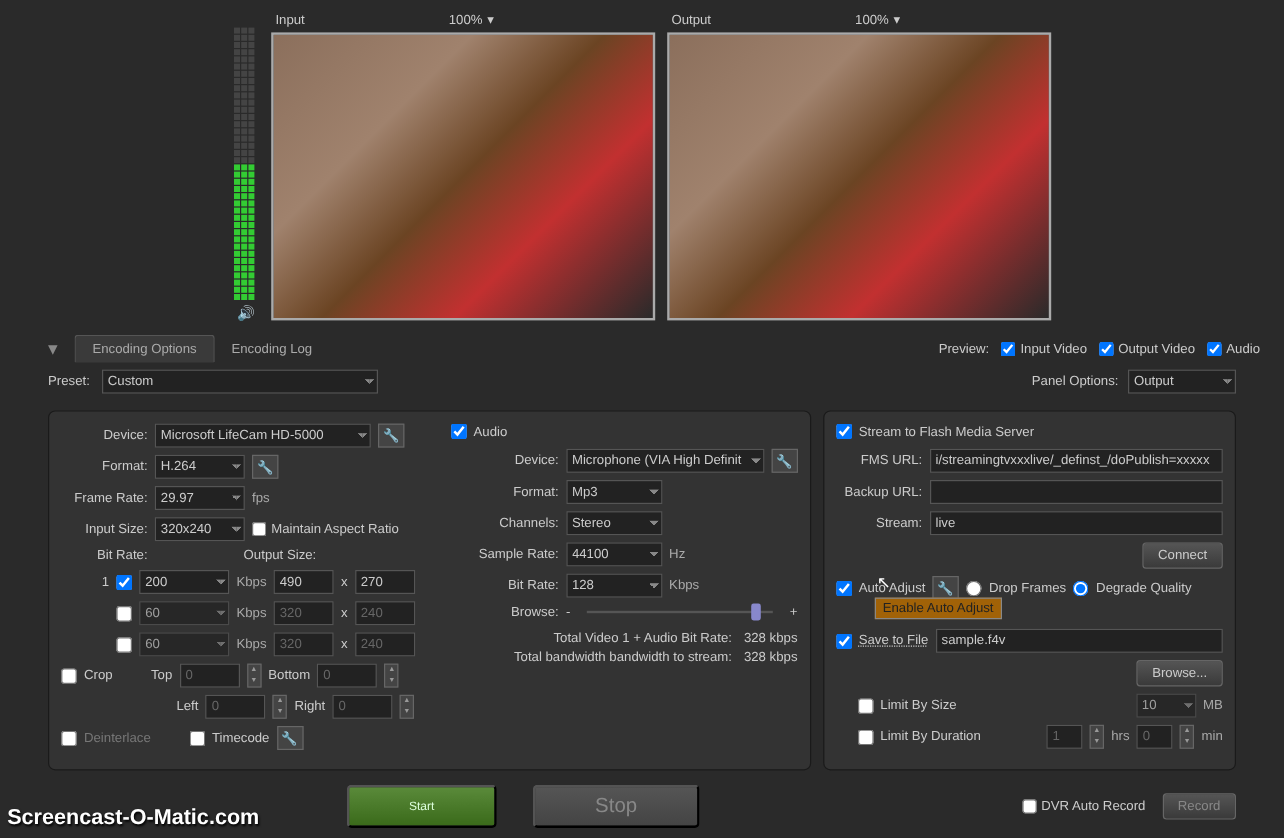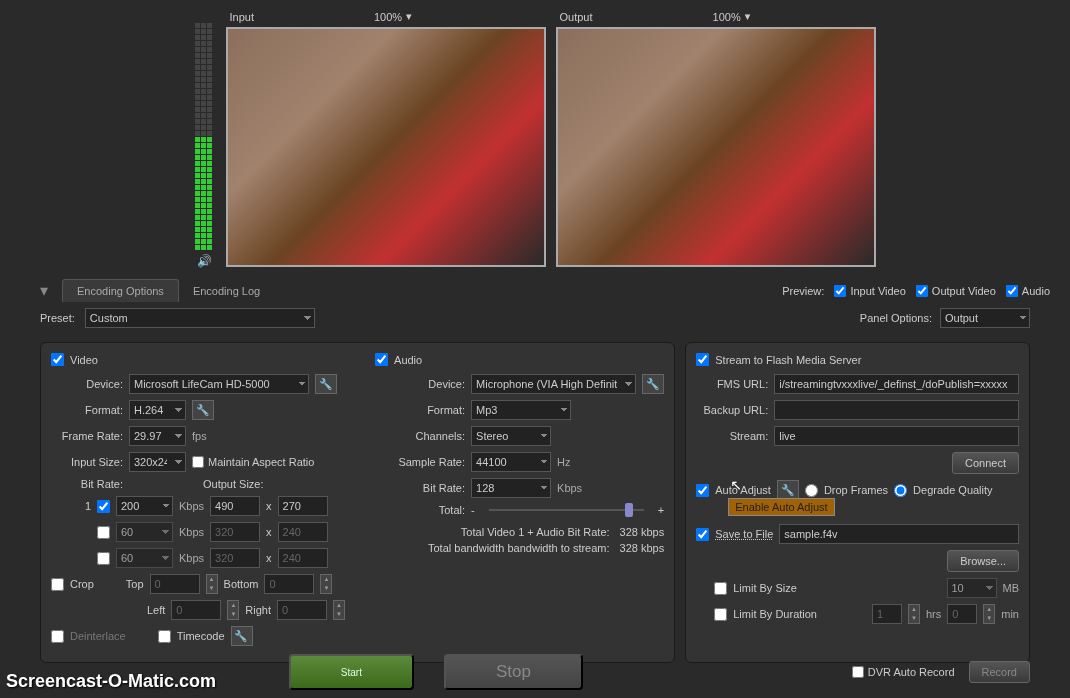--- a/index.html
+++ b/index.html
@@ -28,21 +28,21 @@
 .panel { background: #333; border: 1px solid #1a1a1a; border-radius: 6px; padding: 10px; flex: 1; }
 .panel-left { flex: 1.9; display: flex; flex-direction: column; }
 .panel-right { flex: 1; }
 
 .row { display: flex; align-items: center; margin-bottom: 6px; gap: 6px; }
 .lbl { text-align: right; width: 72px; flex-shrink: 0; }
 .lbl-wide { text-align: right; width: 90px; flex-shrink: 0; }
 select, input[type=text] { background: #222; border: 1px solid #555; color: #ccc; padding: 2px 4px; height: 20px; }
 select { appearance: none; padding-right: 18px; background-image: linear-gradient(45deg, transparent 50%, #888 50%), linear-gradient(135deg, #888 50%, transparent 50%); background-position: right 6px center, right 2px center; background-size: 4px 4px; background-repeat: no-repeat; }
 .sel-wide { width: 180px; }
-.sel-med { width: 57px; }
+.sel-med { width: 75px; }
 .sel-sm { width: 50px; }
 .btn-icon { width: 22px; height: 20px; background: #444; border: 1px solid #666; display: inline-flex; align-items: center; justify-content: center; cursor: pointer; }
 .unit { color: #aaa; }
 .dim { color: #777; }
 
 .two-col { display: flex; gap: 30px; }
 .vcol { flex: 1; }
 .section-chk { display: flex; align-items: center; gap: 6px; margin-bottom: 8px; }
 
 .num-input { width: 50px; background: #222; border: 1px solid #555; color: #ccc; padding: 2px 4px; height: 20px; position: relative; }
@@ -249,24 +249,20 @@
     <select style="width:90px;"><option>Output</option></select>
   </div>
 </div>
 
 <div class="main-panels">
 
   <div class="panel panel-left">
     <div class="two-col">
 
       <div class="vcol">
-        <div class="section-chk">
-            <input type="checkbox" checked="" style="">
-            <span>Video</span>
-          </div>
         <div class="row">
             <span class="lbl">Device:</span>
             <select class="sel-wide"><option>Microsoft LifeCam HD-5000</option></select>
             <span class="btn-icon">🔧</span>
           </div>
         <div class="row">
             <span class="lbl">Format:</span>
             <select class="sel-med"><option>H.264</option></select>
             <span class="btn-icon">🔧</span>
           </div>
@@ -364,38 +360,38 @@
             <input type="checkbox" checked="" style="">
             <span>Audio</span>
           </div>
         <div class="row">
             <span class="lbl-wide">Device:</span>
             <select style="width:165px;"><option>Microphone (VIA High Definition</option></select>
             <span class="btn-icon">🔧</span>
           </div>
         <div class="row">
             <span class="lbl-wide">Format:</span>
-            <select style="width:100px;"><option>Mp3</option></select>
+            <select style="width:80px;"><option>Mp3</option></select>
           </div>
         <div class="row">
             <span class="lbl-wide">Channels:</span>
             <select style="width:80px;"><option>Stereo</option></select>
           </div>
         <div class="row">
             <span class="lbl-wide">Sample Rate:</span>
             <select style="width:80px;"><option>44100</option></select>
             <span class="unit">Hz</span>
           </div>
         <div class="row">
             <span class="lbl-wide">Bit Rate:</span>
             <select style="width:80px;"><option>128</option></select>
             <span class="unit">Kbps</span>
           </div>
         <div class="row">
-            <span class="lbl-wide">Total:</span>
+            <span class="lbl-wide">Browse:</span>
             <span>-</span>
             <div class="slider-track">
               <div class="slider-thumb" style="left:88%;"></div>
             </div>
             <span>+</span>
           </div>
 
         <div class="totals">
           <div class="row2">
               <span>Total Video 1 + Audio Bit Rate:</span>

